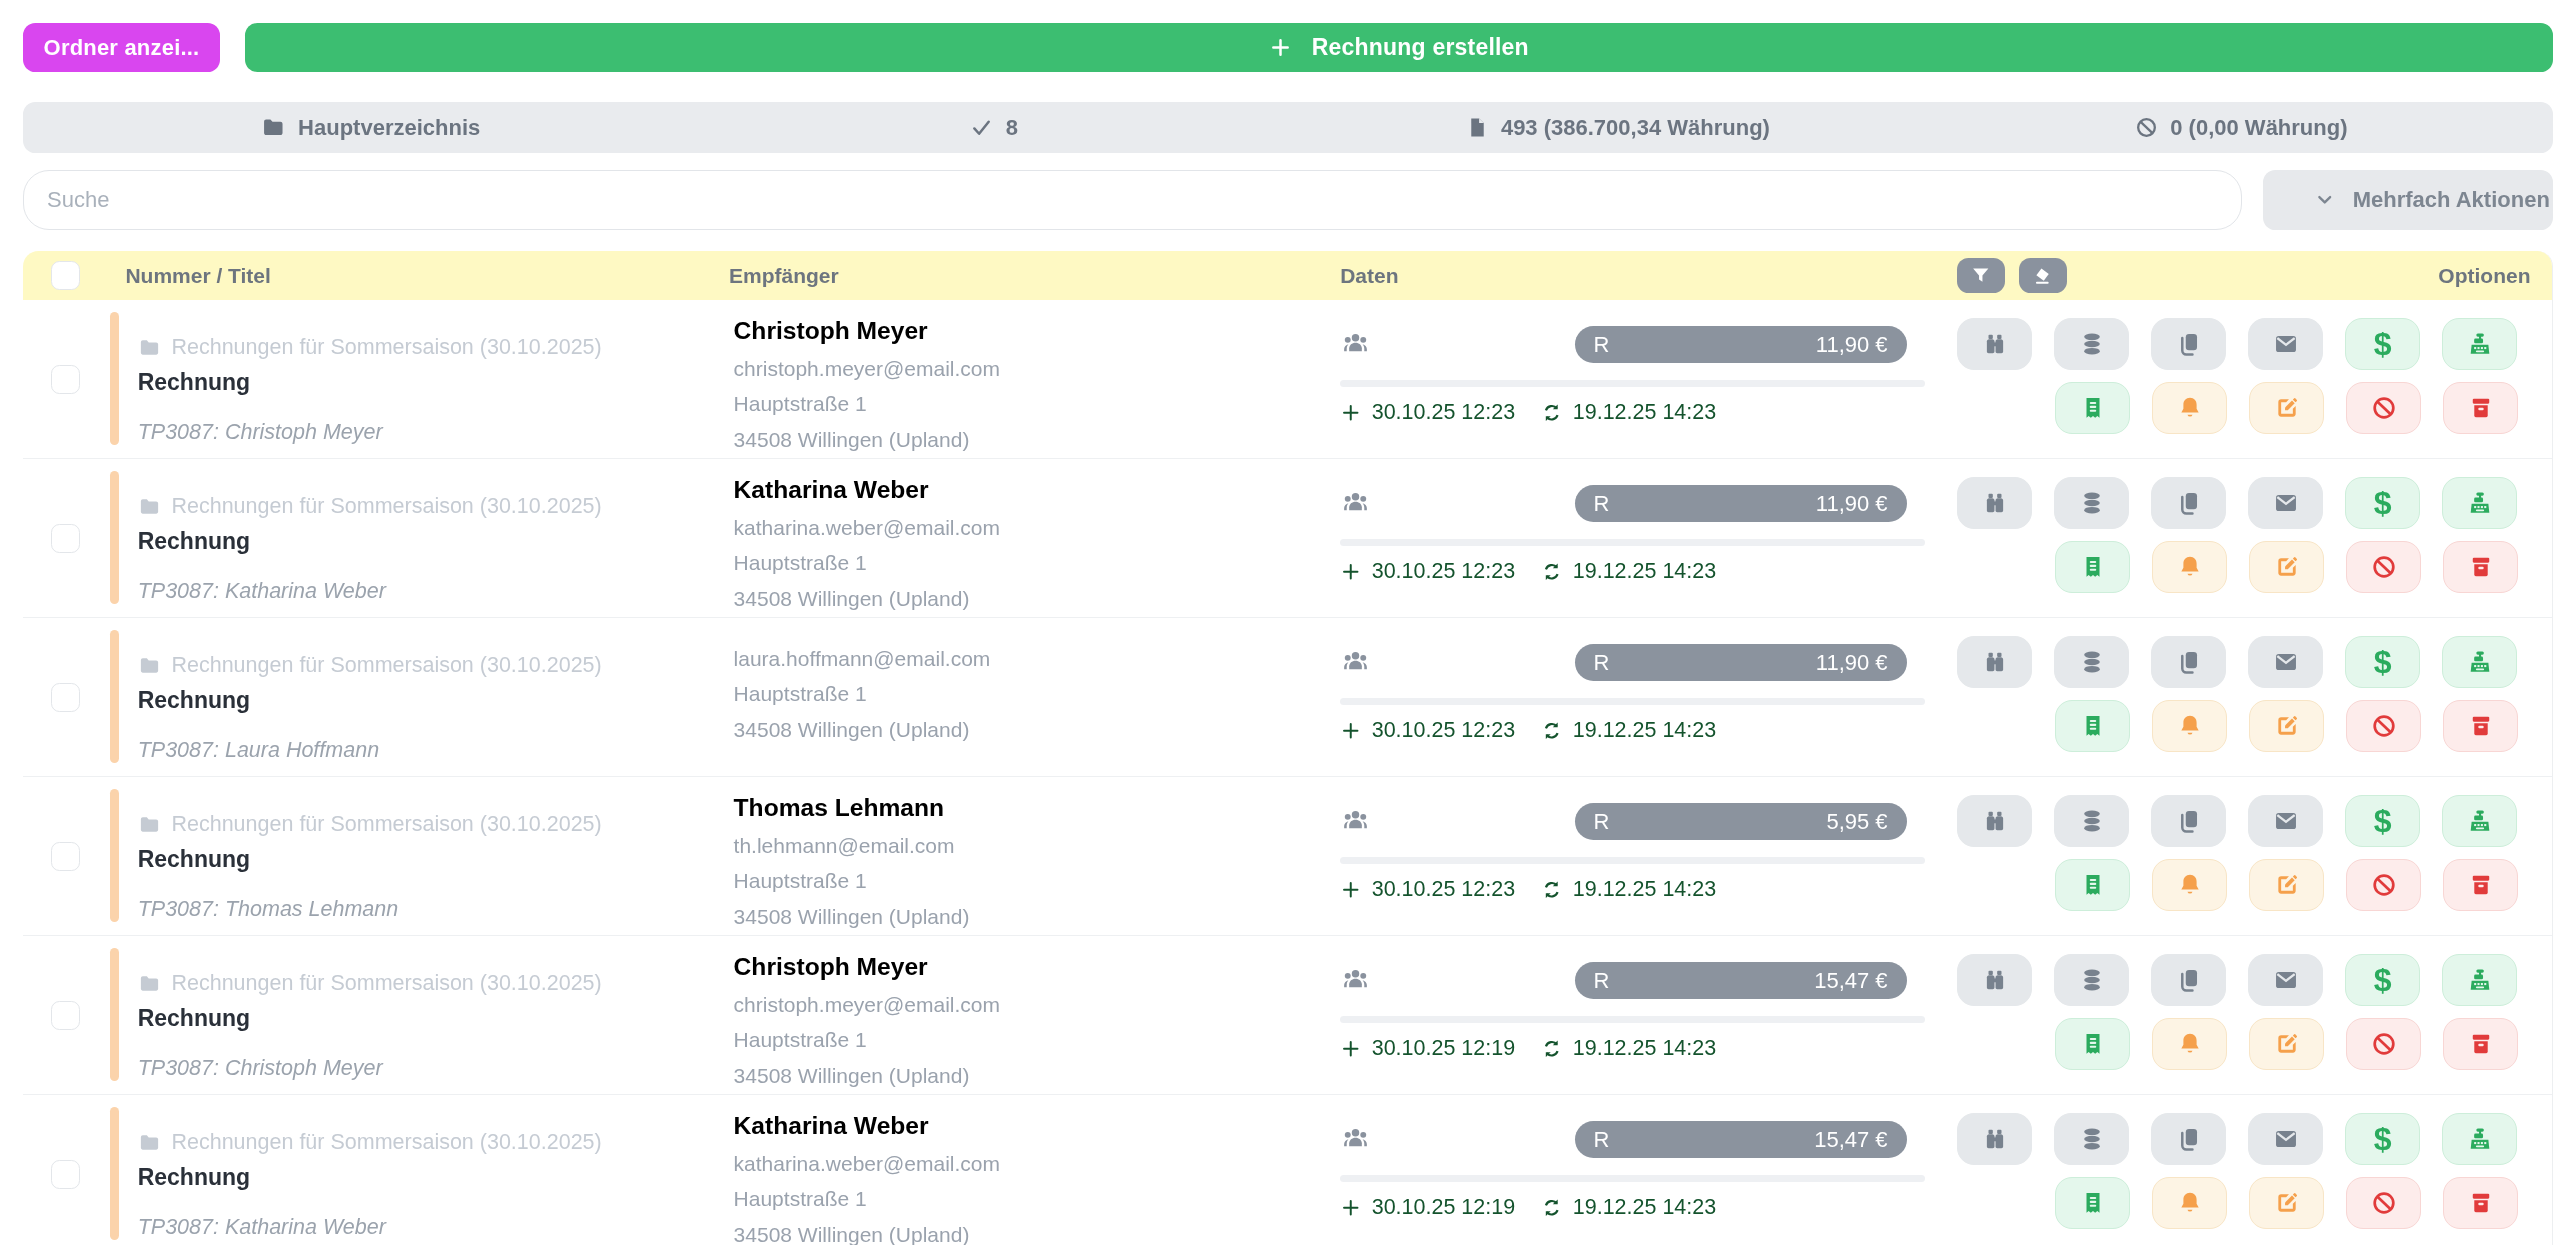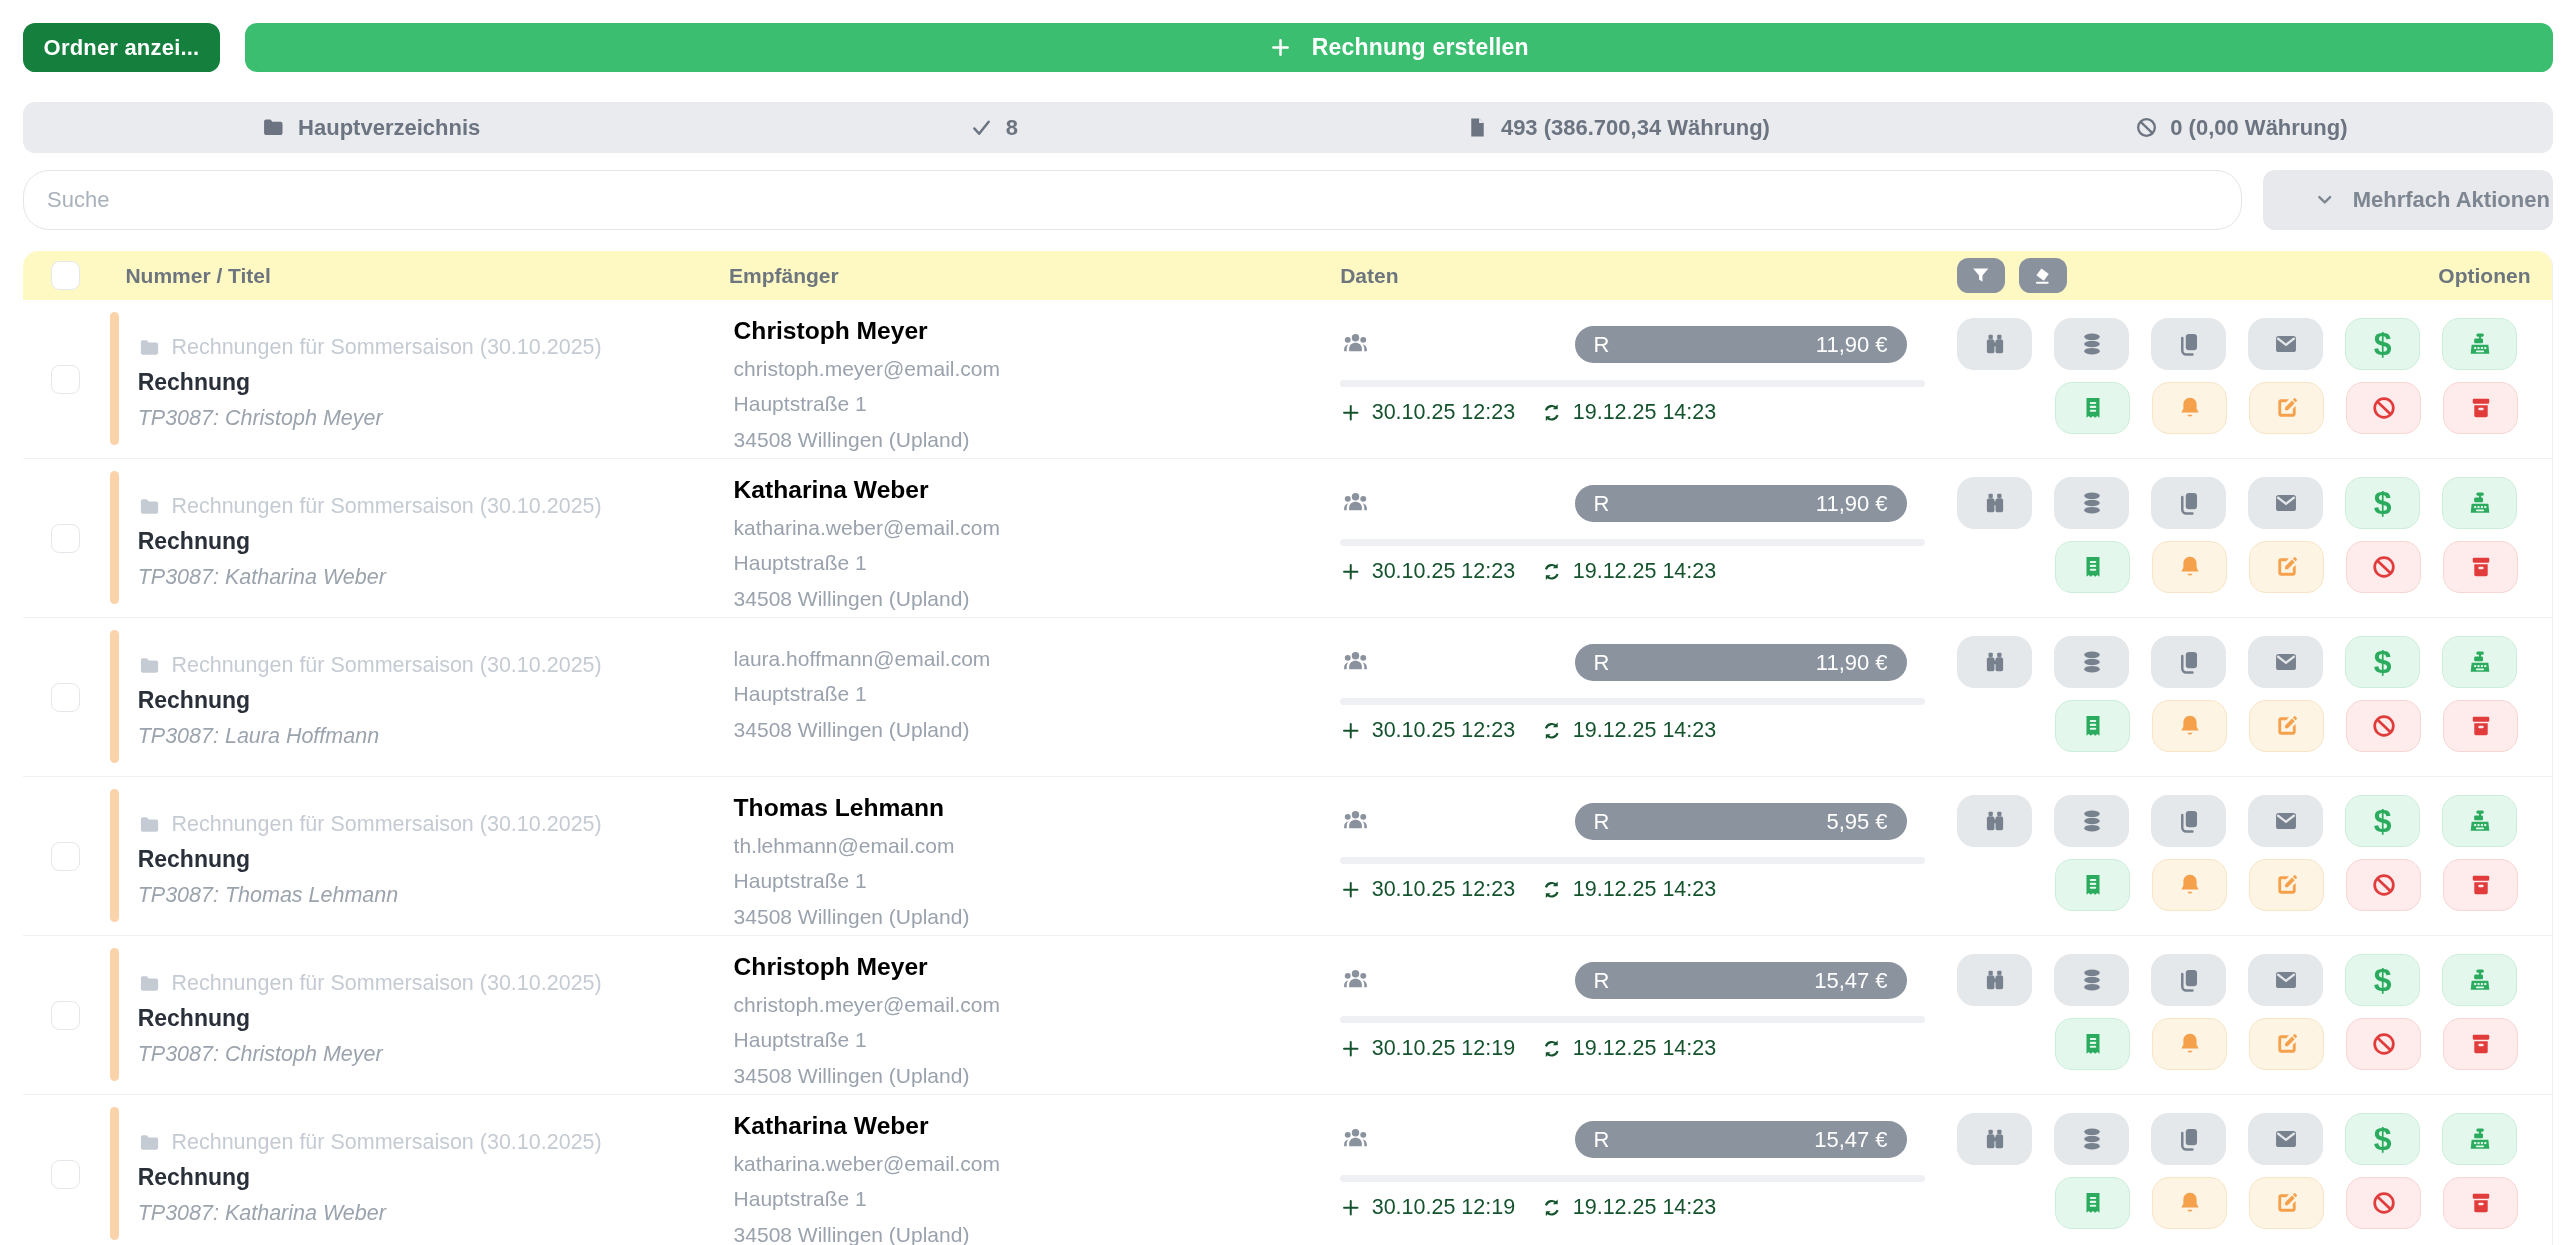--- a/index.html
+++ b/index.html
@@ -3,21 +3,21 @@
 <meta charset="utf-8">
 <style>
   * { box-sizing: border-box; margin: 0; padding: 0; }
   html,body { width:2576px; height:1246px; overflow:hidden; background:#fff;
     font-family:"Liberation Sans","DejaVu Sans",sans-serif; }
   .page { padding:23px 23px 0 23px; width:2576px; height:1246px; }
 
   
   .topbar { display:flex; gap:24.6px; height:49px; }
   .btn { border:none; cursor:pointer; display:flex; align-items:center; justify-content:center; }
-  .btn-folders { width:197px; background:#15803d; color:#fff; border-radius:12.3px;
+  .btn-folders { width:197px; background:#d946ef; color:#fff; border-radius:12.3px;
     font-size:22px; font-weight:600; letter-spacing:0.2px; }
   .btn-create { flex:1; background:#3cbe71; color:#fff; border-radius:12.3px;
     font-size:23px; font-weight:600; gap:20px; letter-spacing:0.2px; }
 
   
   .stats { margin-top:30px; height:51px; background:#e9ebee; border-radius:12.3px;
     display:flex; align-items:center;padding-left:36px; }
   .stat { flex:1; display:flex; align-items:center; justify-content:center; gap:12.3px;
     color:#6b7480; font-size:22px; font-weight:600; }
 
@@ -47,21 +47,21 @@
     border-radius:8.4px; cursor:pointer; }
 
   
   .row { height:159px; border-bottom:1.5px solid #eef0f2; background:#fff; }
   .cell-check { display:flex; align-items:center; padding-left:28px; }
   .cell-number { display:flex; padding:11.5px 0 13px 0; }
   .orange-bar { width:9.2px; border-radius:4.6px; background:#fbd3ab; margin-left:3.1px; }
   .number-text { margin-left:18.4px; padding-top:23px; }
   .folder-line { display:flex; align-items:center; gap:10.8px; color:#c5cbd3; font-size:21.5px; }
   .doc-type { margin-top:9.2px; font-size:23px; font-weight:700; color:#2a3039; }
-  .subtitle { margin-top:10px; font-size:21.5px; font-style:italic; color:#9ba3ad; }
+  .subtitle { margin-top:24px; font-size:21.5px; font-style:italic; color:#9ba3ad; }
   .cell-recipient { padding:17px 0 0 4.6px; }
   .r-name { font-size:24.6px; font-weight:700; color:#000000; }
   .r-line { margin-top:11.5px; font-size:21px; color:#9aa2ad; }
   .cell-daten { padding:0 23px 0 9.2px; display:flex; flex-direction:column; }
   .daten-top { margin-top:26px; height:37px; display:flex; align-items:center; justify-content:space-between; color:#8a929e; }
   .badge { width:332px; height:37px; margin-right:18.4px; background:#8b939e; border-radius:18.4px;
     display:flex; align-items:center; justify-content:space-between; padding:0 19px;
     color:#fff; font-size:22px; }
   .progress { margin-top:17px; height:7px; border-radius:3.8px; background:#eef0f3; }
   .dates { margin-top:13px; display:flex; align-items:center; gap:10px; color:#14532d; font-size:21.5px; }

